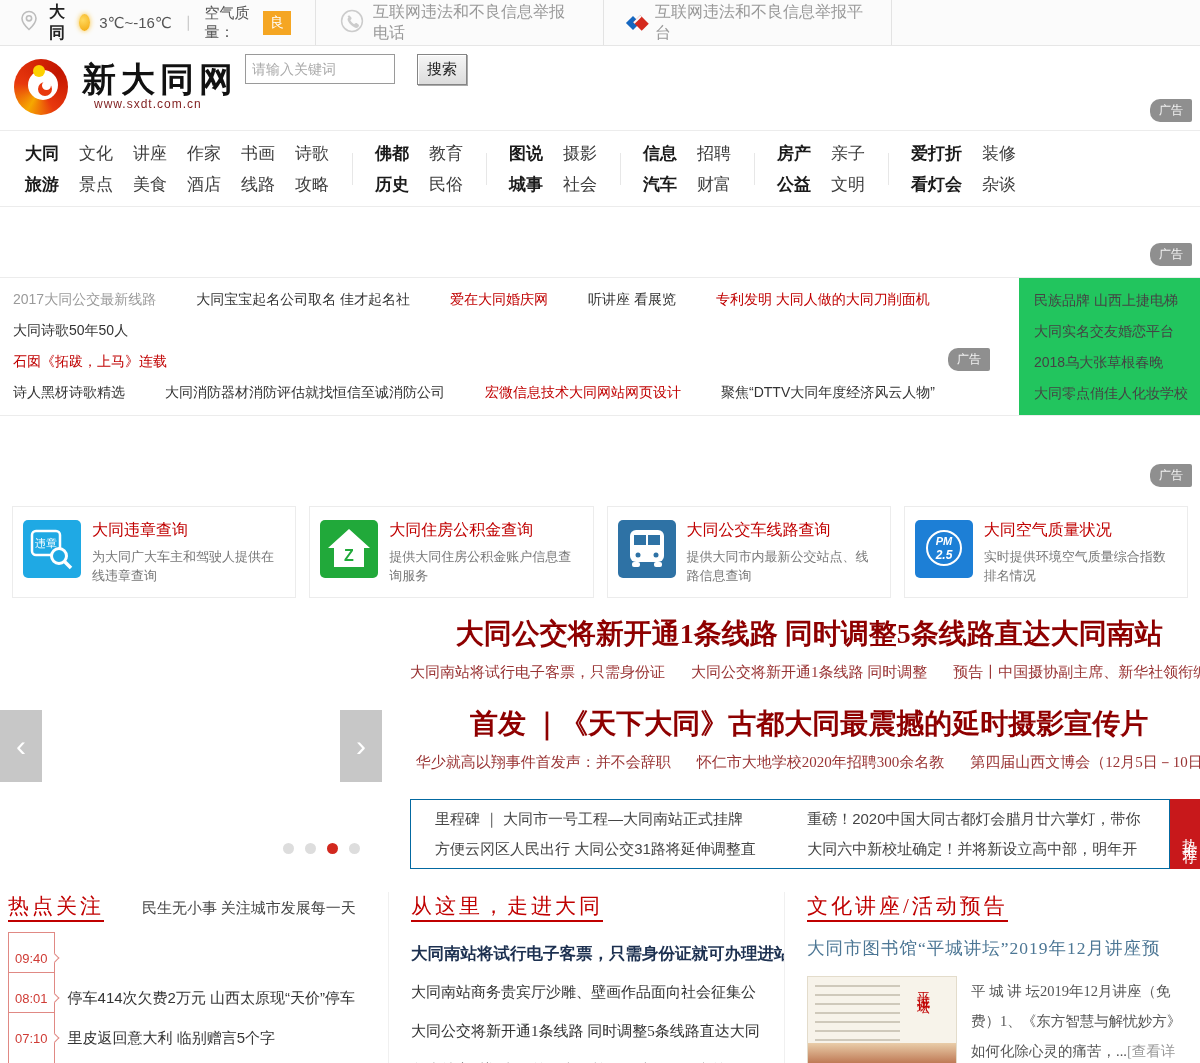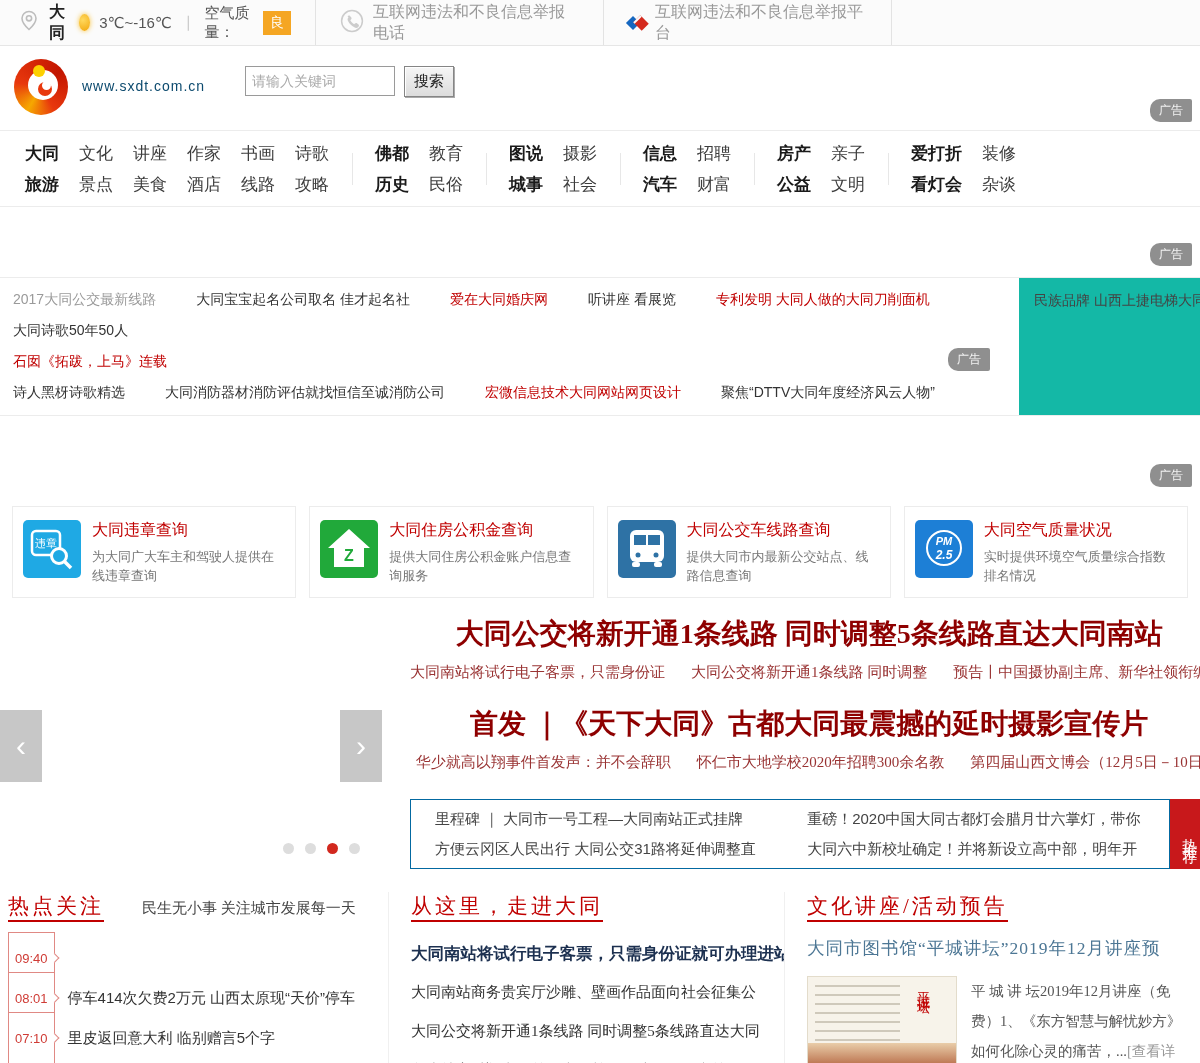--- a/index.html
+++ b/index.html
@@ -40,22 +40,22 @@
     background: conic-gradient(from 210deg, #f6a800 0deg, #e8380d 70deg, #c21500 200deg, #e8380d 300deg, #f6a800 360deg); }
   .lm-hole { position: absolute; left: 16px; top: 14px; width: 30px; height: 30px;
     border-radius: 50%; background: #fff; }
   .lm-dot { position: absolute; left: 21px; top: 9px; width: 12px; height: 12px;
     border-radius: 50%; background: #fdd000; z-index: 2; }
   .lm-tail { position: absolute; left: 26px; top: 26px; width: 14px; height: 14px;
     border-radius: 50%; background: #e8380d; }
   .lm-tail::after { content: ''; position: absolute; left: 4px; top: -1px;
     width: 9px; height: 9px; border-radius: 50%; background: #fff; }
   .site-name { font-size: 34px; font-weight: bold; color: #111; letter-spacing: 5px; line-height: 36px; }
-  .site-url { font-size: 14px; color: #0c4a6e; letter-spacing: 1px; }
-  .search { position: absolute; left: 245px; top: 20px; display: flex; align-items: flex-start; gap: 9px; }
+  .site-url { font-size: 12px; color: #7f1d1d; letter-spacing: 1px; margin-left: 12px; }
+  .search { position: absolute; left: 245px; top: 8px; display: flex; align-items: flex-start; gap: 22px; }
   .search input { width: 150px; height: 30px; border: 1px solid #9a9a9a; padding: 4px 6px;
     font-size: 14px; color: #333; font-family: inherit; }
   .search input::placeholder { color: #aaa; }
   .search button { height: 31px; padding: 0 9px; font-size: 15px; color: #222;
     background: linear-gradient(#f6f6f6, #dcdcdc); border: 1px solid #858585;
     box-shadow: inset 1px 1px 0 #fff, 1px 1px 0 #aaa; cursor: pointer; font-family: inherit; }
   .ad-badge { display: inline-block; background: #8f8f8f; color: #f2f2f2; font-size: 12px;
     padding: 3px 9px; border-radius: 10px 2px 2px 10px; cursor: pointer; }
   .header .ad-badge { position: absolute; right: 8px; bottom: 8px; }
 
@@ -79,22 +79,22 @@
   
   .links-box { display: flex; border-top: 1px solid #ececec; border-bottom: 1px solid #ececec;
     position: relative; height: 139px; }
   .links-left { flex: 1; padding: 7px 0 7px 13px; display: flex; flex-direction: column;
     justify-content: space-between; }
   .links-row { display: flex; align-items: center; height: 31px; font-size: 14px; }
   .links-row .link { margin-right: 40px; color: #333; cursor: pointer; white-space: nowrap; }
   .link.red { color: #c00000; }
   .link.gray { color: #9a9a9a; }
   .links-ad { position: absolute; left: 948px; top: 70px; }
-  .links-right { width: 181px; background: #14b8a6; padding: 7px 0 7px 15px;
-    display: flex; flex-direction: row; justify-content: space-between; }
+  .links-right { width: 181px; background: #22c55e; padding: 7px 0 7px 15px;
+    display: flex; flex-direction: column; justify-content: space-between; }
   .links-right .link { font-size: 14px; line-height: 31px; color: #444; cursor: pointer; white-space: nowrap; }
 
   
   .services { display: flex; gap: 13px; padding: 8px 12px 0 12px; height: 100px; }
   .svc-card { width: 285px; border: 1px solid #ececec; background: #fff; display: flex;
     gap: 11px; padding: 13px 10px; cursor: pointer; }
   .svc-icon { width: 58px; height: 58px; flex: none; border-radius: 2px; }
   .svc-title { font-size: 16px; color: #c00000; margin-bottom: 6px; white-space: nowrap; }
   .svc-desc { font-size: 13px; color: #777; line-height: 19px; }
 
@@ -200,20 +200,21 @@
 
 <div class="header">
   <div class="logo">
     <span class="logo-mark">
       <span class="lm-ring"></span>
         <span class="lm-hole"></span>
         <span class="lm-tail"></span>
         <span class="lm-dot"></span>
     </span>
     <span>
+      <div class="site-name">新大同网</div>
       <div class="site-url">www.sxdt.com.cn</div>
     </span>
   </div>
   <div class="search">
     <input type="text" placeholder="请输入关键词" style="">
     <button>搜索</button>
   </div>
   <span class="ad-badge">广告</span>
 </div>
 

